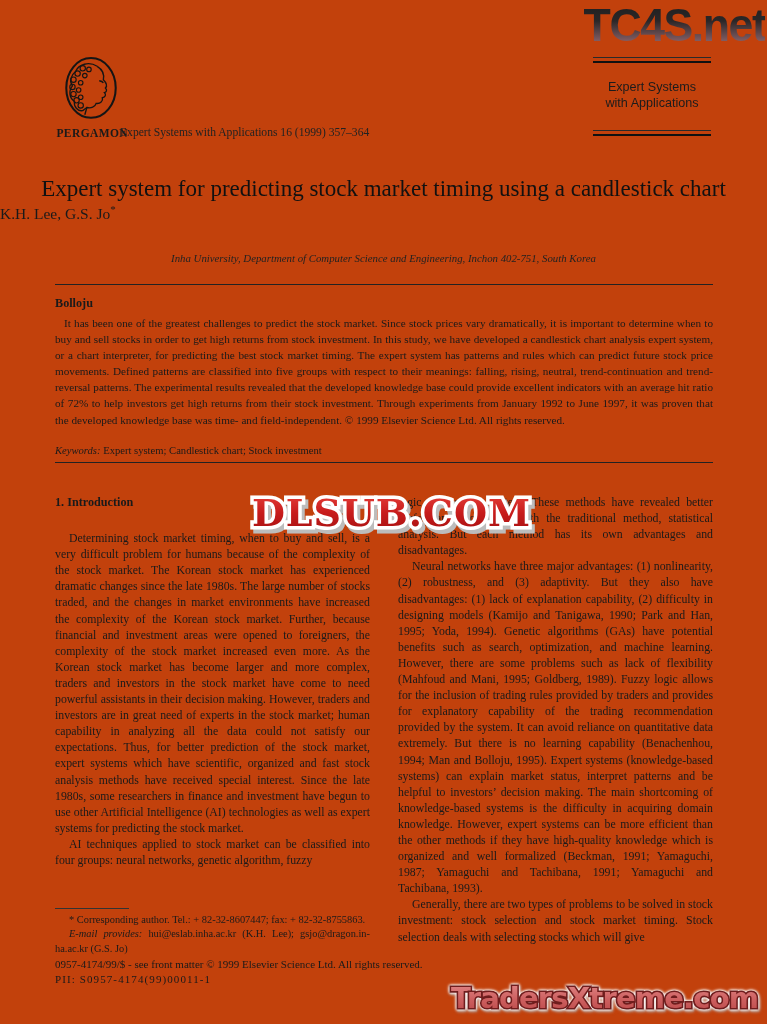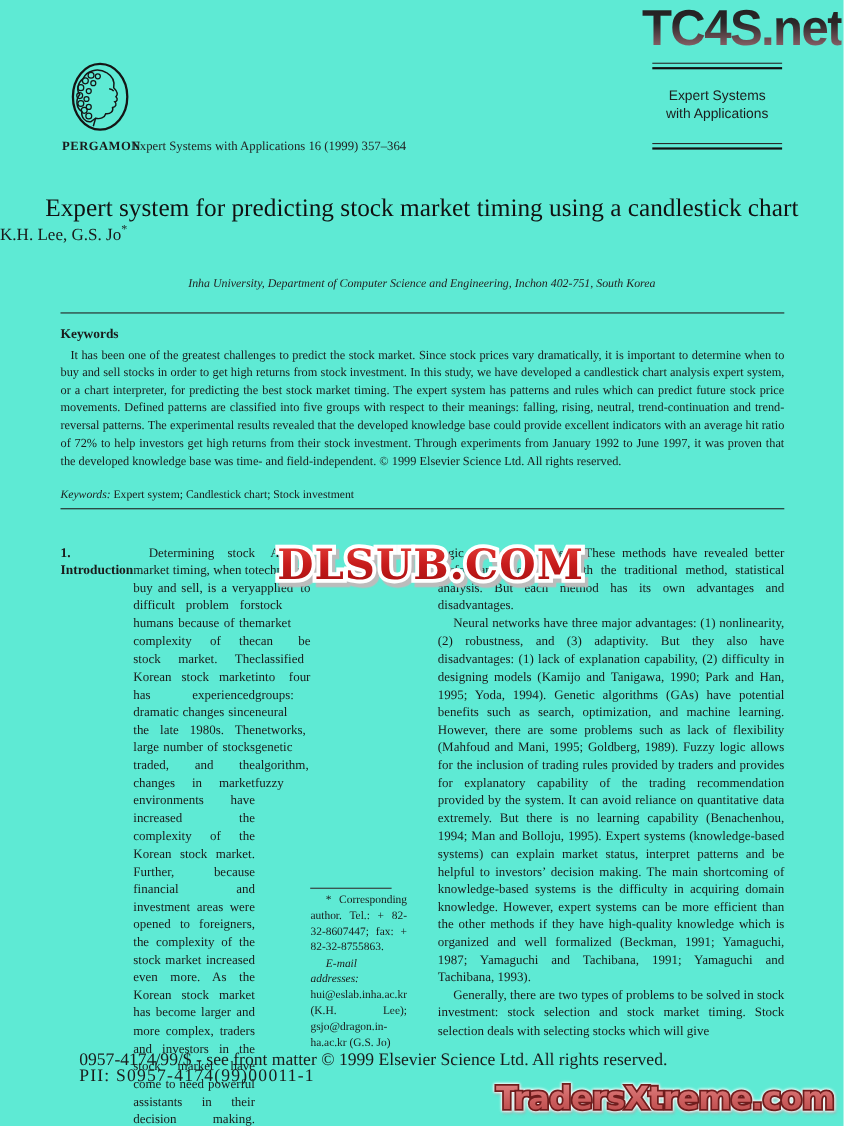--- a/index.html
+++ b/index.html
@@ -1,17 +1,17 @@
 <!DOCTYPE html>
 <html><head>
 <meta charset="utf-8">
 <style>
   html,body { margin:0; padding:0; background:#ffffff; }
   .page {
-    position:relative; width:767px; height:1024px; background:#5eead4;
+    position:relative; width:767px; height:1024px; background:#c2410c;
     font-family:"Liberation Serif", serif; color:#1a1a1a; overflow:hidden;
   }
 
   
   .wm-top {
     position:absolute; top:0px; right:2px; z-index:6;
     font-family:"Liberation Sans", sans-serif; font-weight:bold;
     font-size:46px; letter-spacing:-1.5px; line-height:50px;
     transform:scaleX(0.97); transform-origin:right top;
     background:linear-gradient(180deg,#1e1e1e 0%,#2b2728 42%,#7d5a60 80%,#a0777d 100%);
@@ -57,31 +57,31 @@
   .abstract-head { position:absolute; top:296px; left:55px; font-weight:bold; font-size:12.2px; }
   .abstract-text {
     position:absolute; top:315px; left:55px; width:658px;
     font-size:11.2px; line-height:16.1px; text-align:justify; text-indent:9px;
   }
   .keywords { position:absolute; top:445px; left:55px; width:658px; font-size:10.6px; }
 
   
   .columns { position:absolute; top:494px; left:55px; width:658px; display:flex; gap:28px; z-index:1; }
   .col { width:315px; font-size:11.8px; line-height:16.1px; text-align:justify; }
-  .col-left { display:flex; flex-direction:row; height:462px; }
+  .col-left { display:flex; flex-direction:column; height:462px; }
   .col h2 { margin:0 0 20px 0; font-size:12.2px; font-weight:bold; text-align:left; }
   .col p { margin:0; text-indent:14px; }
   .col p.noindent { text-indent:0; }
 
   .footnote { margin-top:auto; }
   .fn-rule { width:74px; border-top:1.1px solid #333; margin-bottom:4px; }
   .fn-p { margin:0; font-size:10.4px; line-height:14.4px; text-align:justify; text-indent:8px; }
 
   
-  .imprint { position:absolute; left:72px; top:957px; font-size:16px; line-height:14.8px; z-index:2; }
+  .imprint { position:absolute; left:55px; top:957px; font-size:11px; line-height:14.8px; z-index:2; }
   .imprint .pii { letter-spacing:1.1px; }
 
   .athena { stroke:#151515; fill:none; }
 </style>
 </head>
 <body>
 
 <div class="page">
 
   <div class="wm-top">TC4S.net</div>
@@ -126,39 +126,39 @@
   </div>
 
   <div class="title">Expert system for predicting stock market timing using a candlestick chart</div>
   <div class="authors">
     <span>K.H. Lee, G.S. Jo</span><sup>*</sup>
   </div>
   <div class="affiliation">Inha University, Department of Computer Science and Engineering, Inchon 402-751, South Korea</div>
 
   <div class="rule1"></div>
 
-  <div class="abstract-head">Keywords</div>
+  <div class="abstract-head">Bolloju</div>
   <div class="abstract-text">It has been one of the greatest challenges to predict the stock market. Since stock prices vary dramatically, it is important to determine when to buy and sell stocks in order to get high returns from stock investment. In this study, we have developed a candlestick chart analysis expert system, or a chart interpreter, for predicting the best stock market timing. The expert system has patterns and rules which can predict future stock price movements. Defined patterns are classified into five groups with respect to their meanings: falling, rising, neutral, trend-continuation and trend-reversal patterns. The experimental results revealed that the developed knowledge base could provide excellent indicators with an average hit ratio of 72% to help investors get high returns from their stock investment. Through experiments from January 1992 to June 1997, it was proven that the developed knowledge base was time- and field-independent. © 1999 Elsevier Science Ltd. All rights reserved.</div>
   <div class="keywords">
     <i>Keywords:</i>
     <span>Expert system; Candlestick chart; Stock investment</span>
   </div>
 
   <div class="rule2"></div>
 
   <div class="columns">
     <div class="col col-left">
       <h2>1. Introduction</h2>
       <p>Determining stock market timing, when to buy and sell, is a very difficult problem for humans because of the complexity of the stock market. The Korean stock market has experienced dramatic changes since the late 1980s. The large number of stocks traded, and the changes in market environments have increased the complexity of the Korean stock market. Further, because financial and investment areas were opened to foreigners, the complexity of the stock market increased even more. As the Korean stock market has become larger and more complex, traders and investors in the stock market have come to need powerful assistants in their decision making. However, traders and investors are in great need of experts in the stock market; human capability in analyzing all the data could not satisfy our expectations. Thus, for better prediction of the stock market, expert systems which have scientific, organized and fast stock analysis methods have received special interest. Since the late 1980s, some researchers in finance and investment have begun to use other Artificial Intelligence (AI) technologies as well as expert systems for predicting the stock market.</p>
       <p>AI techniques applied to stock market can be classified into four groups: neural networks, genetic algorithm, fuzzy</p>
       <div class="footnote">
         <div class="fn-rule"></div>
         <p class="fn-p">* Corresponding author. Tel.: + 82-32-8607447; fax: + 82-32-8755863.</p>
         <p class="fn-p">
-          <i>E-mail addresses:</i>
+          <i>E-mail provides:</i>
           <span>hui@eslab.inha.ac.kr (K.H. Lee); gsjo@dragon.in-ha.ac.kr (G.S. Jo)</span>
         </p>
       </div>
     </div>
     <div class="col">
       <p class="noindent">logic, and expert system. These methods have revealed better performance compared with the traditional method, statistical analysis. But each method has its own advantages and disadvantages.</p>
       <p>Neural networks have three major advantages: (1) nonlinearity, (2) robustness, and (3) adaptivity. But they also have disadvantages: (1) lack of explanation capability, (2) difficulty in designing models (Kamijo and Tanigawa, 1990; Park and Han, 1995; Yoda, 1994). Genetic algorithms (GAs) have potential benefits such as search, optimization, and machine learning. However, there are some problems such as lack of flexibility (Mahfoud and Mani, 1995; Goldberg, 1989). Fuzzy logic allows for the inclusion of trading rules provided by traders and provides for explanatory capability of the trading recommendation provided by the system. It can avoid reliance on quantitative data extremely. But there is no learning capability (Benachenhou, 1994; Man and Bolloju, 1995). Expert systems (knowledge-based systems) can explain market status, interpret patterns and be helpful to investors’ decision making. The main shortcoming of knowledge-based systems is the difficulty in acquiring domain knowledge. However, expert systems can be more efficient than the other methods if they have high-quality knowledge which is organized and well formalized (Beckman, 1991; Yamaguchi, 1987; Yamaguchi and Tachibana, 1991; Yamaguchi and Tachibana, 1993).</p>
       <p>Generally, there are two types of problems to be solved in stock investment: stock selection and stock market timing. Stock selection deals with selecting stocks which will give</p>
     </div>
   </div>

